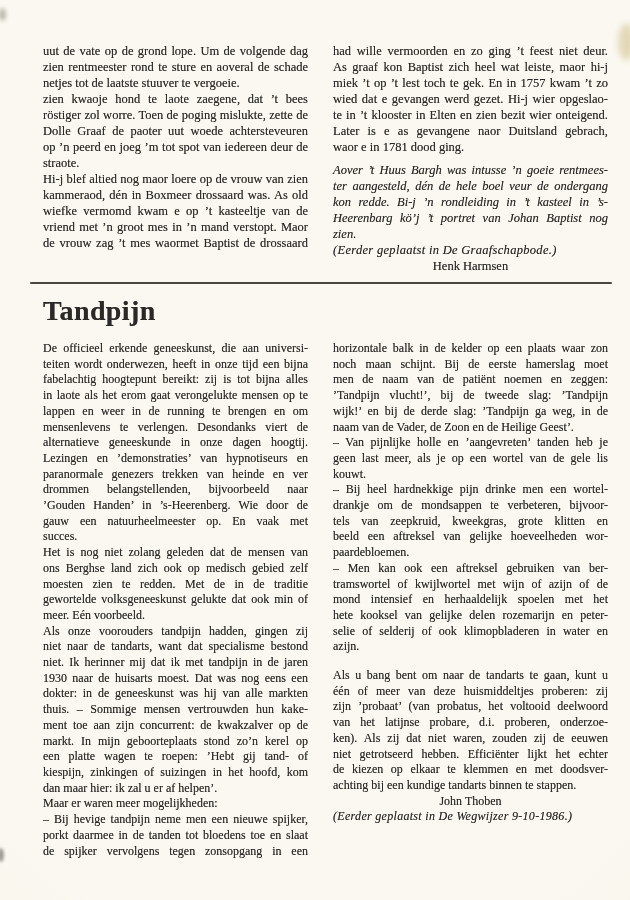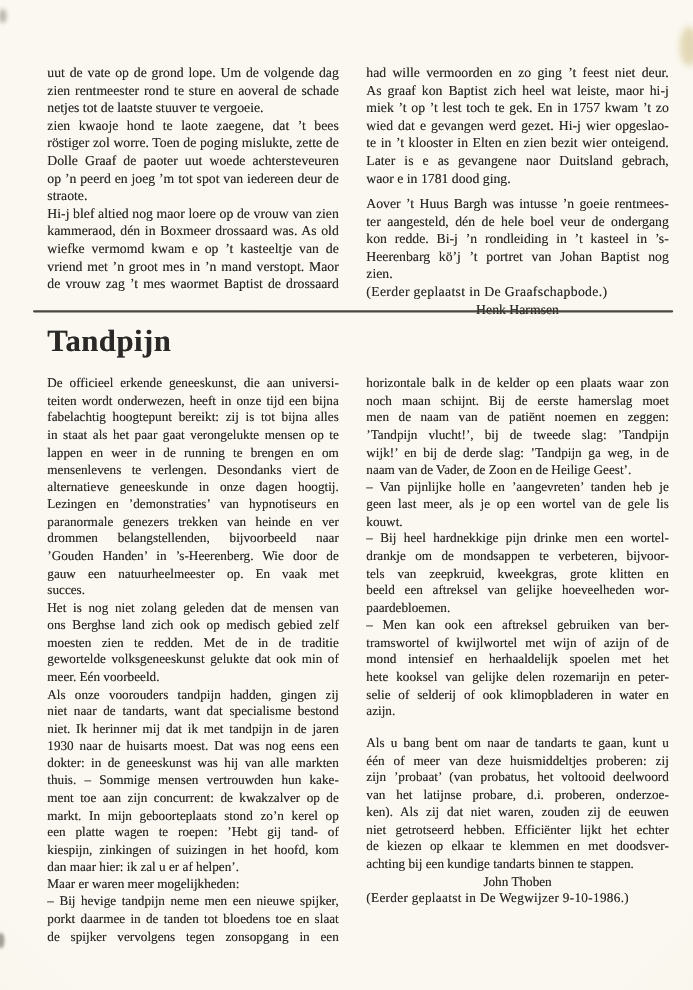--- a/index.html
+++ b/index.html
@@ -19,29 +19,29 @@
   
   .smudge { position: absolute; border-radius: 50%; }
   .smudge-tl { left: -1px; top: 8px;  width: 7px;  height: 13px; background: #a9a69c; filter: blur(2px);   opacity: .8; }
   .smudge-tr { right: -5px; top: 24px; width: 17px; height: 36px; background: #e3d8b6; filter: blur(3px); }
   .smudge-bl { left: -2px; top: 848px; width: 6px;  height: 14px; background: #8f8d85; filter: blur(1.5px); opacity: .85; }
 
   
   .tline { text-align: justify; text-align-last: justify; }
   .para .tline:last-child { text-align-last: left; }
   .para.cont .tline:last-child { text-align-last: justify; }
-  .gap-s { margin-top: 7px; }
+  .gap-s { margin-top: 7px; font-style: italic; }
   .gap-m { margin-top: 13px; }
-  .credit { letter-spacing: 0.3px; }
+  .credit { font-style: italic; letter-spacing: 0.3px; }
   .byline { text-align: center; }
 
   .top-section {
     position: absolute; top: 43px; left: 43px; width: 565px;
     display: flex; gap: 25px;
-    font-size: 12.5px; line-height: 16px; margin-top: 15px;
+    font-size: 12.5px; line-height: 16px;
   }
   .top-section .col-l { width: 265px; }
   .top-section .col-r { width: 275px; }
 
   .rule {
     position: absolute; top: 282px; left: 30px; width: 582px; height: 2px;
     background: #3a3831; border-radius: 1px; opacity: .92;
   }
 
   .bottom-section { position: absolute; top: 297px; left: 43px; width: 565px; }
@@ -113,21 +113,21 @@
   <div class="rule"></div>
 
   <section class="bottom-section">
     <h1 class="headline">Tandpijn</h1>
     <div class="cols">
       <div class="col-l">
         <div class="para">
             <div class="tline">De officieel erkende geneeskunst, die aan universi-</div>
             <div class="tline">teiten wordt onderwezen, heeft in onze tijd een bijna</div>
             <div class="tline">fabelachtig hoogtepunt bereikt: zij is tot bijna alles</div>
-            <div class="tline">in staat als het paar gaat verongelukte mensen op te</div>
+            <div class="tline">in laote als het erom gaat verongelukte mensen op te</div>
             <div class="tline">lappen en weer in de running te brengen en om</div>
             <div class="tline">mensenlevens te verlengen. Desondanks viert de</div>
             <div class="tline">alternatieve geneeskunde in onze dagen hoogtij.</div>
             <div class="tline">Lezingen en ’demonstraties’ van hypnotiseurs en</div>
             <div class="tline">paranormale genezers trekken van heinde en ver</div>
             <div class="tline">drommen belangstellenden, bijvoorbeeld naar</div>
             <div class="tline">’Gouden Handen’ in ’s-Heerenberg. Wie door de</div>
             <div class="tline">gauw een natuurheelmeester op. En vaak met</div>
             <div class="tline">succes.</div>
           </div>

